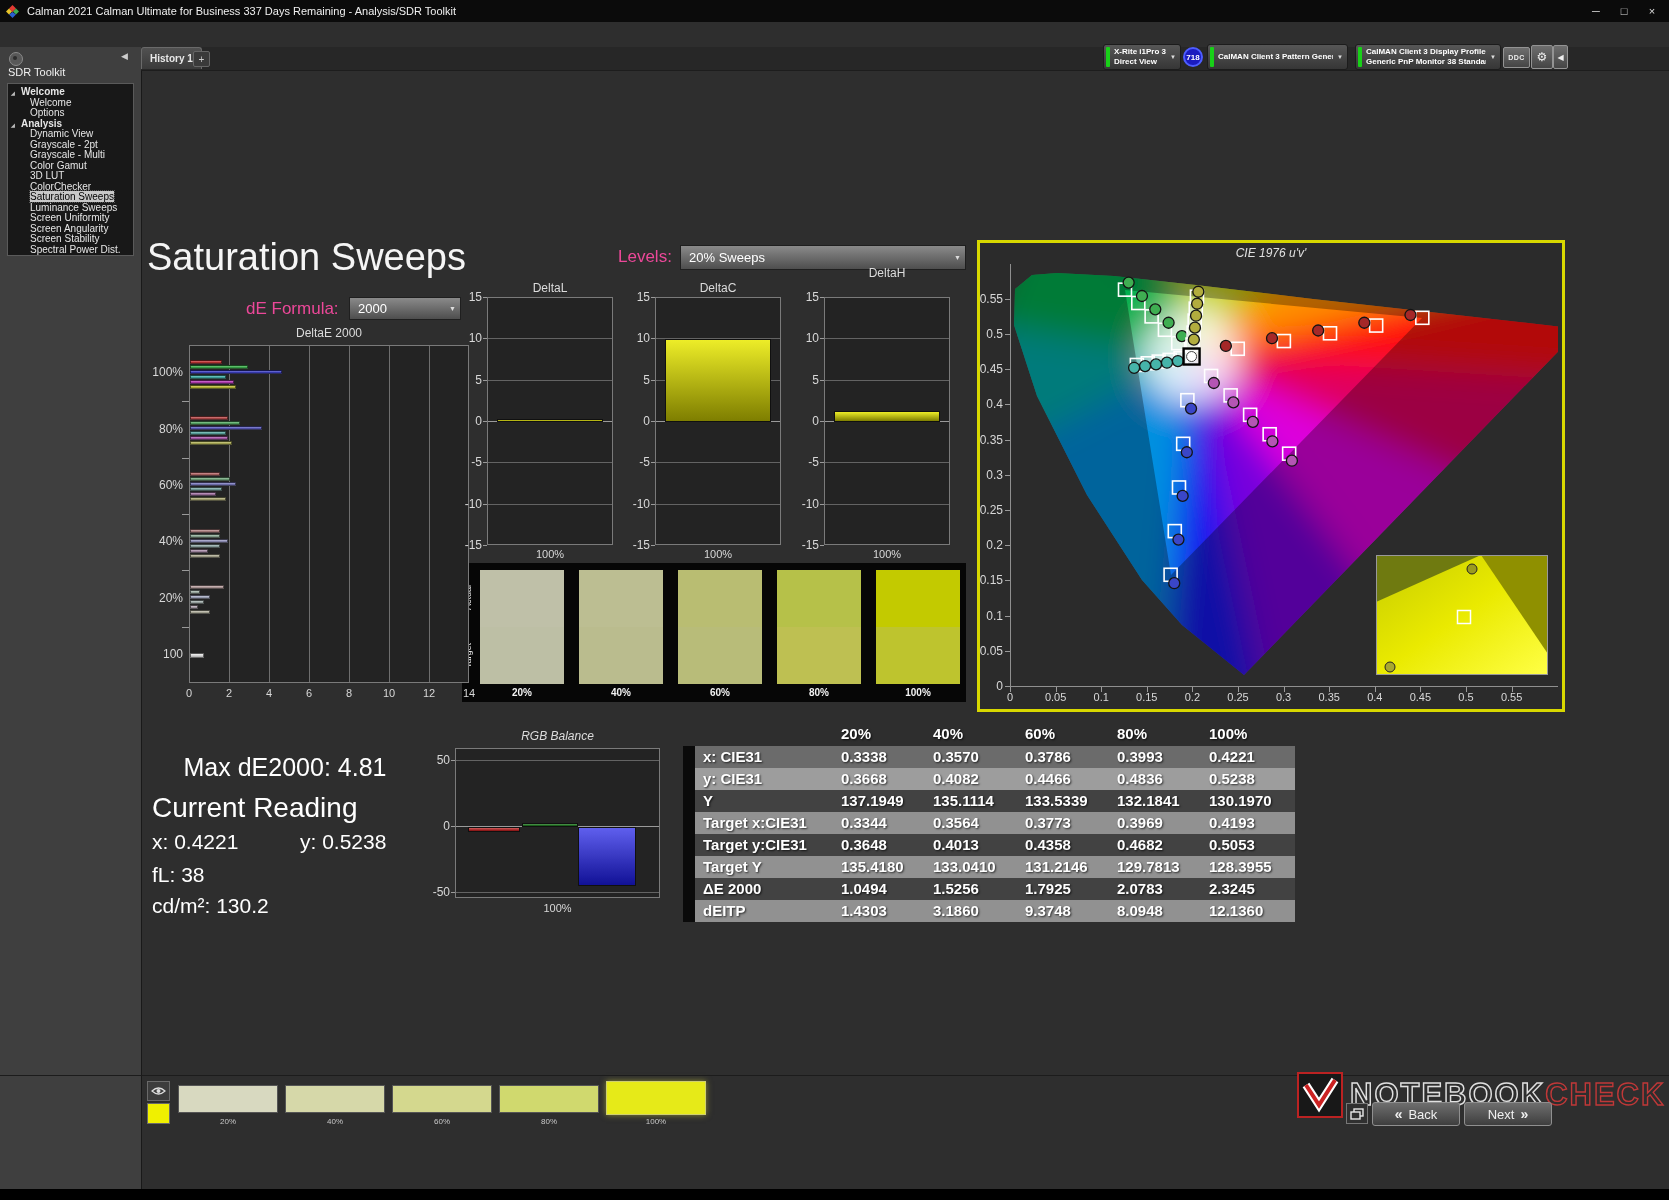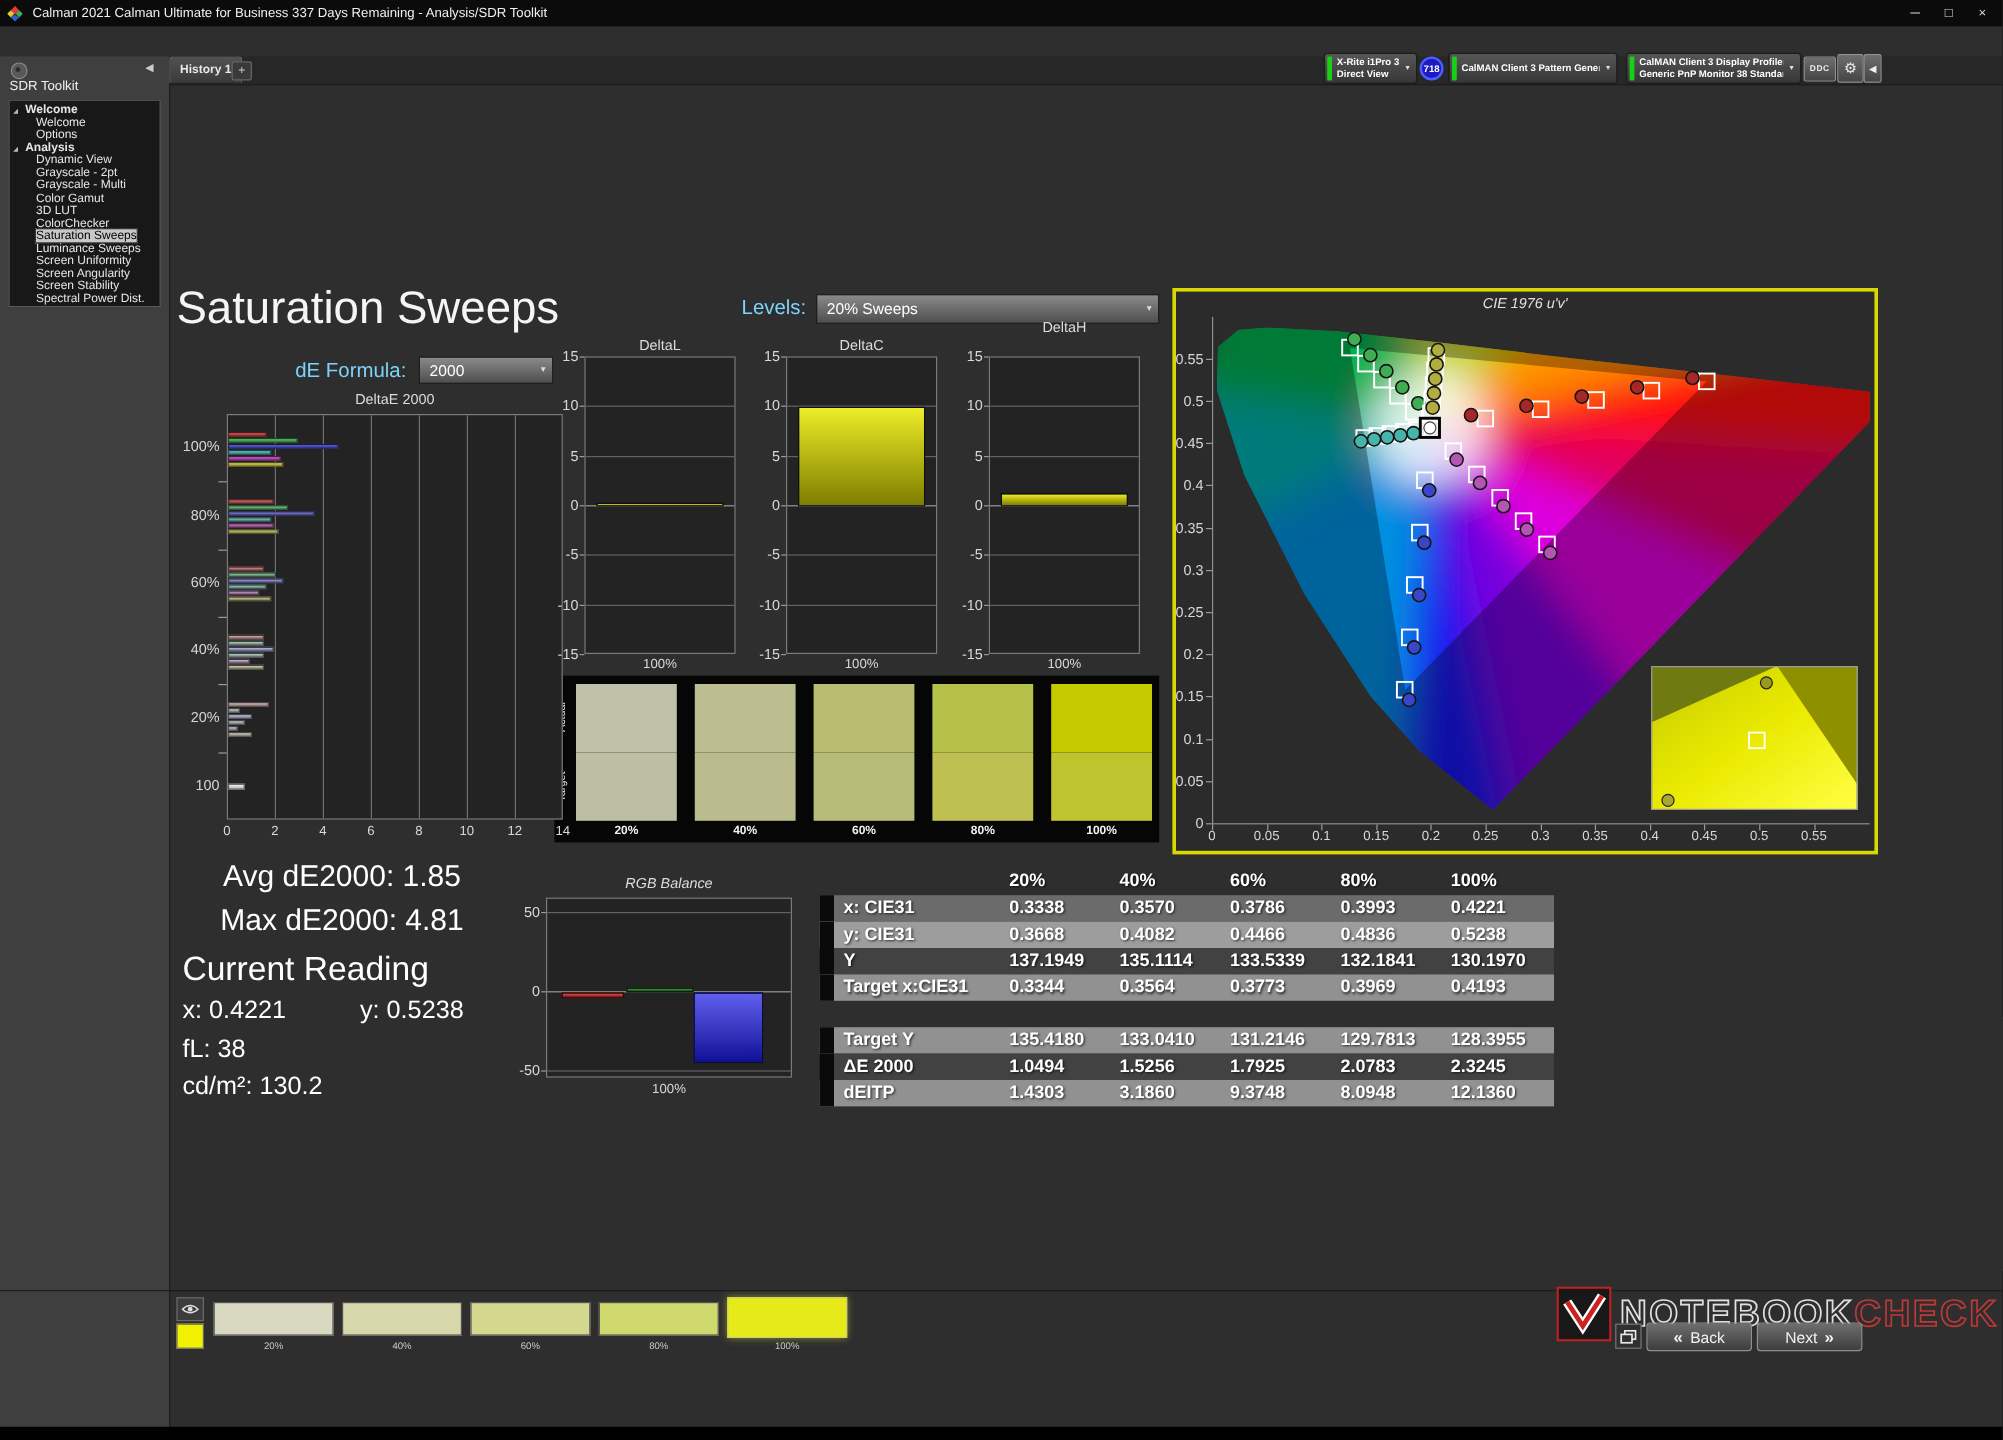--- a/index.html
+++ b/index.html
@@ -35,21 +35,21 @@
   
   .dev-btn{position:absolute;background:linear-gradient(180deg,#565656,#363636);border:1px solid #1c1c1c;border-radius:3px;display:flex;align-items:center;box-sizing:border-box;}
   .dev-stripe{width:4px;height:80%;background:#18d018;margin-left:2px;border-radius:1px;flex:none;}
   .dev-lines{display:flex;flex-direction:column;justify-content:center;margin-left:4px;overflow:hidden;flex:1;}
   .dev-lines span{font-size:8px;font-weight:bold;color:#fff;line-height:10px;white-space:nowrap;}
   .dd-arrow{font-size:6px;color:#ddd;margin:0 4px;flex:none;}
   .badge718{position:absolute;width:20px;height:20px;border-radius:50%;background:#1b1bbf;border:2px solid #4d5dff;color:#fff;font-size:8px;font-weight:bold;display:flex;align-items:center;justify-content:center;box-sizing:border-box;}
   .sq-btn{position:absolute;background:linear-gradient(180deg,#6e6e6e,#454545);border:1px solid #939393;border-radius:2px;color:#eee;display:flex;align-items:center;justify-content:center;}
   
   .h1{position:absolute;left:147px;top:236px;font-size:38px;color:#f5f5f5;}
-  .lbl16{position:absolute;font-size:17px;color:#7dd3fc;}
+  .lbl16{position:absolute;font-size:17px;color:#ec4899;}
   .dropdown{position:absolute;background:linear-gradient(180deg,#8a8a8a,#4e4e4e);border:1px solid #1f1f1f;color:#fff;font-size:13px;display:flex;align-items:center;box-sizing:border-box;}
   .dropdown .val{flex:1;padding-left:8px;white-space:nowrap;overflow:hidden;}
   .dropdown .dd-arrow{font-size:7px;}
   
   .chart-title{position:absolute;font-size:12px;color:#dcdcdc;text-align:center;}
   .plot{position:absolute;background:#232323;border:1px solid #7a7a7a;box-sizing:border-box;}
   .vgrid{position:absolute;top:0;bottom:0;width:1px;background:#6e6e6e;}
   .hgrid{position:absolute;left:0;right:0;height:1px;background:#636363;}
   .hgrid.zero{background:#9a9a9a;}
   .hbar{position:absolute;box-sizing:border-box;border:1px solid rgba(0,0,0,.55);}
@@ -173,21 +173,20 @@
   <div class="dropdown" style="left:680px;top:245px;width:286px;height:25px">
     <span class="val">20% Sweeps</span>
     <span class="dd-arrow">▼</span>
   </div>
   <div class="lbl16" style="left:246px;top:299px">dE Formula:</div>
   <div class="dropdown" style="left:349px;top:297px;width:112px;height:23px">
     <span class="val">2000</span>
     <span class="dd-arrow">▼</span>
   </div>
 
-  <div class="stat-big" style="left:135px;top:716px;width:300px">Avg dE2000: 1.85</div>
   <div class="stat-big" style="left:135px;top:753px;width:300px">Max dE2000: 4.81</div>
   <div class="stat-h" style="left:152px;top:792px">Current Reading</div>
   <div class="stat" style="left:152px;top:830px">x: 0.4221</div>
   <div class="stat" style="left:300px;top:830px">y: 0.5238</div>
   <div class="stat" style="left:152px;top:863px">fL: 38</div>
   <div class="stat" style="left:152px;top:894px">cd/m²: 130.2</div>
 
   <div class="swstrip">
     <div class="sw-vlab" style="top:5px;height:58px">Actual</div>
     <div class="sw-vlab" style="top:63px;height:58px">Target</div>
@@ -554,20 +553,29 @@
       </div>
       <div class="tbl-row" style="top: 812px; height: 22px; background: rgb(145, 145, 145);">
         <div class="tbl-handle"></div>
         <div class="tbl-label">Target x:CIE31</div>
         <div class="tbl-cell">0.3344</div>
         <div class="tbl-cell">0.3564</div>
         <div class="tbl-cell">0.3773</div>
         <div class="tbl-cell">0.3969</div>
         <div class="tbl-cell">0.4193</div>
       </div>
+      <div class="tbl-row" style="top: 834px; height: 22px; background: rgb(66, 66, 66);">
+        <div class="tbl-handle"></div>
+        <div class="tbl-label">Target y:CIE31</div>
+        <div class="tbl-cell">0.3648</div>
+        <div class="tbl-cell">0.4013</div>
+        <div class="tbl-cell">0.4358</div>
+        <div class="tbl-cell">0.4682</div>
+        <div class="tbl-cell">0.5053</div>
+      </div>
       <div class="tbl-row" style="top: 856px; height: 22px; background: rgb(145, 145, 145);">
         <div class="tbl-handle"></div>
         <div class="tbl-label">Target Y</div>
         <div class="tbl-cell">135.4180</div>
         <div class="tbl-cell">133.0410</div>
         <div class="tbl-cell">131.2146</div>
         <div class="tbl-cell">129.7813</div>
         <div class="tbl-cell">128.3955</div>
       </div>
       <div class="tbl-row" style="top: 878px; height: 22px; background: rgb(66, 66, 66);">

